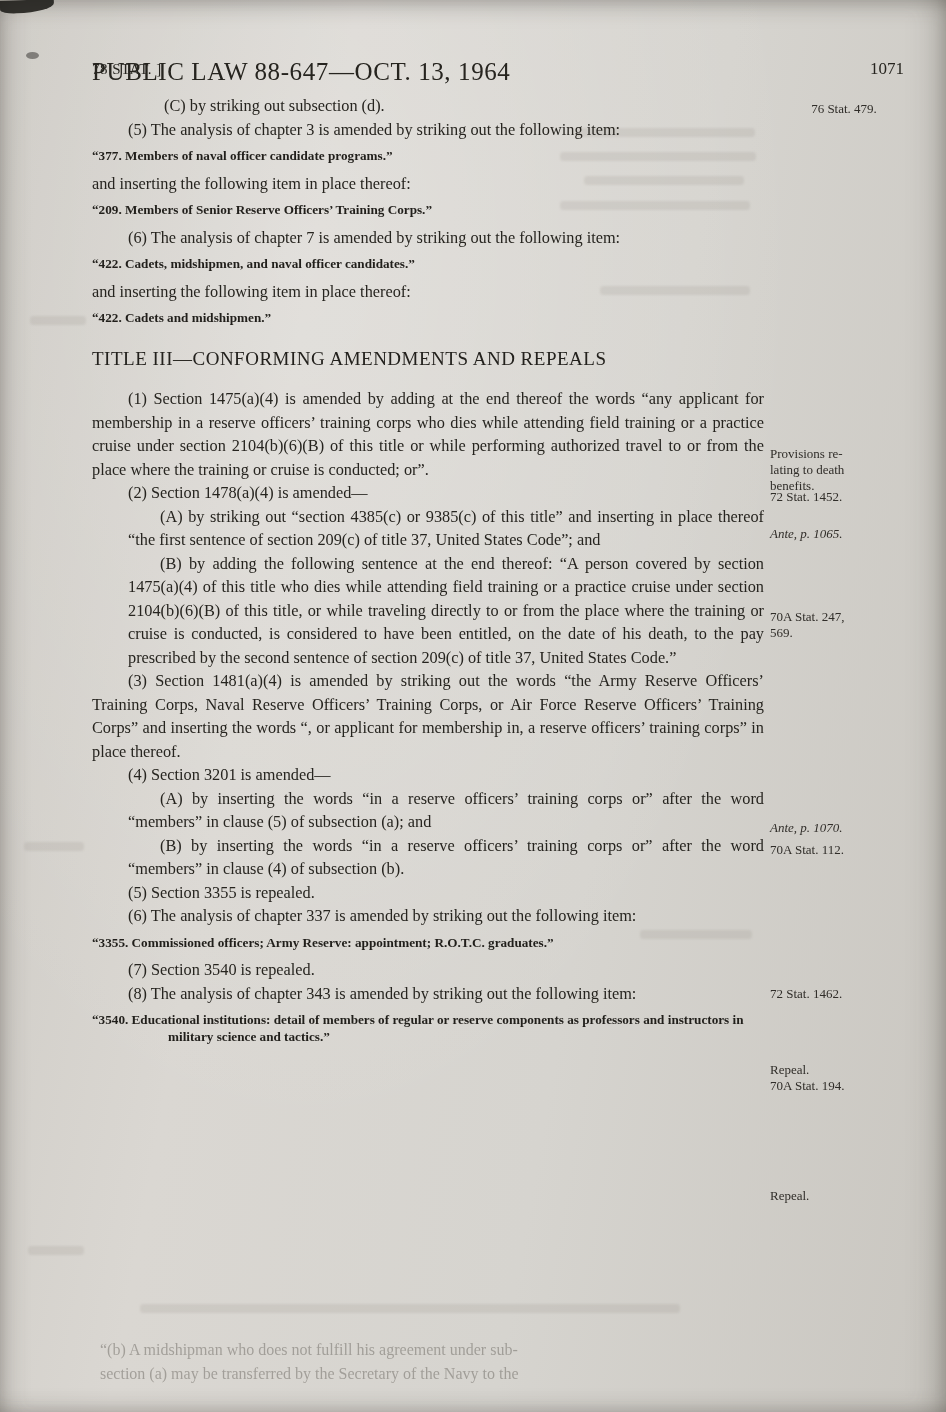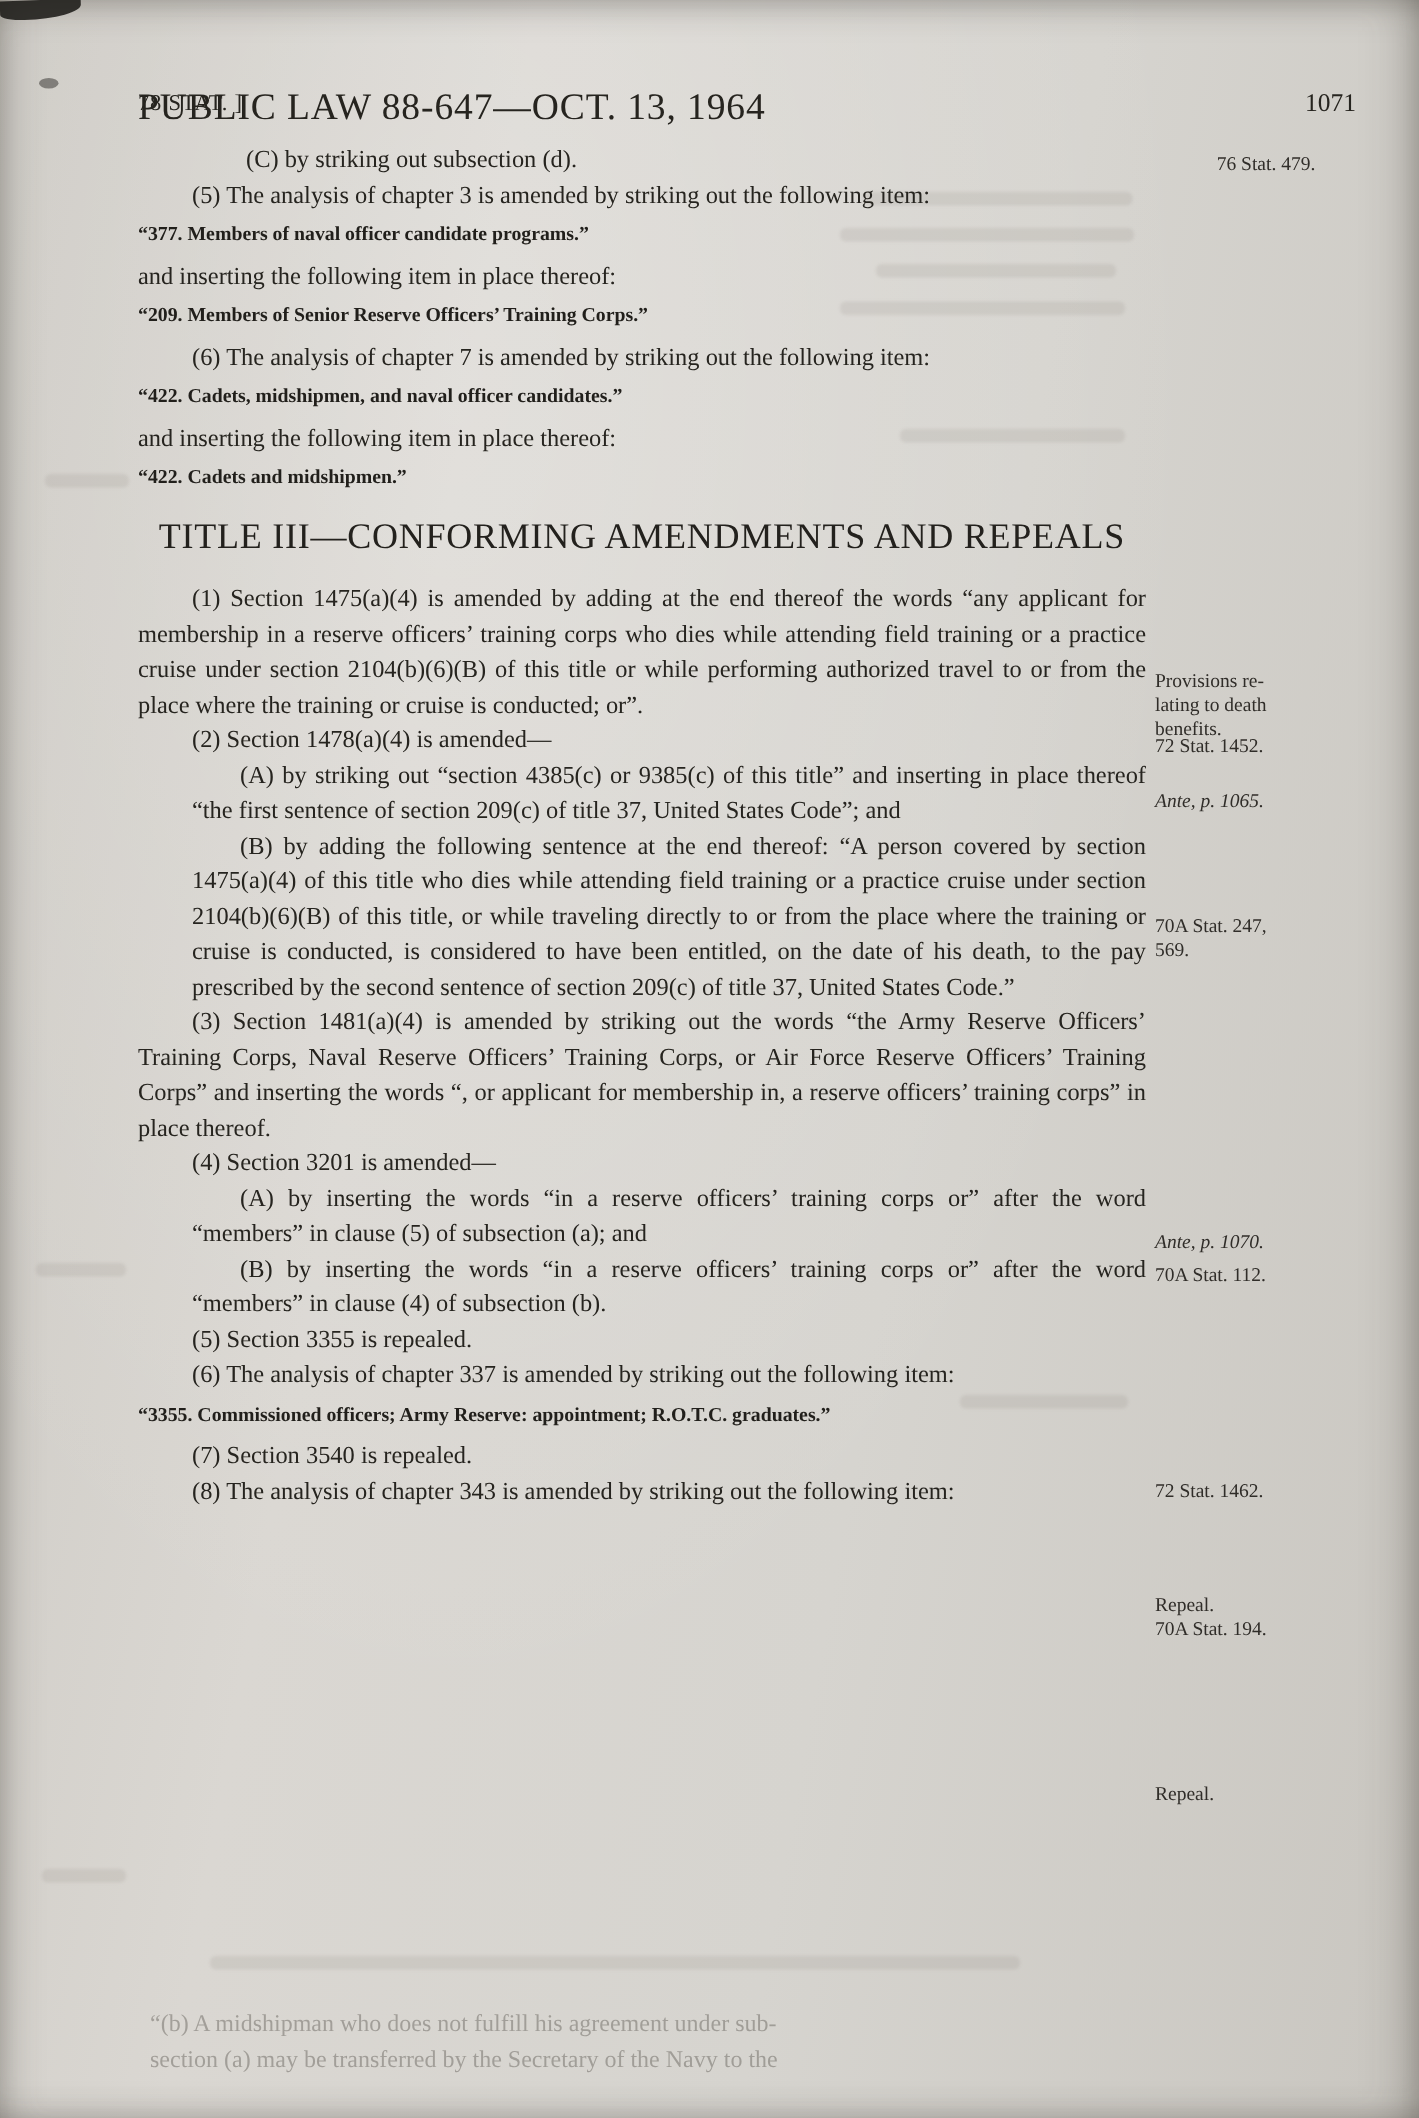--- a/index.html
+++ b/index.html
@@ -26,21 +26,21 @@
   .rh-center{position:absolute;left:0;top:0;width:672px;text-align:left;font-size:25px;letter-spacing:.6px;}
   .rh-right{position:absolute;right:0;top:1px;font-size:17px;}
   
   .body-col{position:absolute;left:92px;top:94px;width:672px;font-size:16.3px;line-height:23.5px;}
   .para{margin:0;text-indent:36px;text-align:justify;}
   .para2{margin:0;text-indent:72px;text-align:left;}
   .flush{margin:0;text-indent:0;text-align:justify;}
   .sub{margin:0 0 0 36px;text-indent:32px;text-align:justify;}
   .item{font-weight:bold;font-size:13.2px;line-height:16.5px;margin:7px 0;text-align:left;text-indent:0;color:#211f1b;}
   .item-hang{padding-left:76px;text-indent:-76px;}
-  .title-heading{font-size:24px;font-weight:normal;text-align:center;margin:20px 0 17px;letter-spacing:.5px;color:#23211d;}
+  .title-heading{font-size:19px;font-weight:normal;margin:20px 0 17px;letter-spacing:.5px;color:#23211d;}
   .sc{font-variant:small-caps;}
   
   .note{position:absolute;left:770px;width:148px;font-size:13px;line-height:16px;white-space:pre-line;color:#302d29;text-align:left;}
   .it{font-style:italic;}
   
   .smudge{position:absolute;background:#1d1b18;}
   .smudge-tl{left:0;top:0;width:54px;height:13px;border-radius:0 0 70% 30%;opacity:.88;transform:rotate(-2deg);}
   .smudge-tl2{left:26px;top:52px;width:13px;height:7px;border-radius:50%;opacity:.45;}
   .ghost{position:absolute;height:9px;background:rgba(95,90,80,.10);border-radius:4px;filter:blur(1px);}
   .ghost-text{position:absolute;left:100px;width:680px;font-size:16px;line-height:23px;color:#4a463f;opacity:.38;filter:blur(.4px);text-align:justify;}
@@ -91,20 +91,21 @@
     <p class="sub">(B) by adding the following sentence at the end thereof: “A person covered by section 1475(a)(4) of this title who dies while attending field training or a practice cruise under section 2104(b)(6)(B) of this title, or while traveling directly to or from the place where the training or cruise is conducted, is considered to have been entitled, on the date of his death, to the pay prescribed by the second sentence of section 209(c) of title 37, United States Code.”</p>
     <p class="para">(3) Section 1481(a)(4) is amended by striking out the words “the Army Reserve Officers’ Training Corps, Naval Reserve Officers’ Training Corps, or Air Force Reserve Officers’ Training Corps” and inserting the words “, or applicant for membership in, a reserve officers’ training corps” in place thereof.</p>
     <p class="para">(4) Section 3201 is amended—</p>
     <p class="sub">(A) by inserting the words “in a reserve officers’ training corps or” after the word “members” in clause (5) of subsection (a); and</p>
     <p class="sub">(B) by inserting the words “in a reserve officers’ training corps or” after the word “members” in clause (4) of subsection (b).</p>
     <p class="para">(5) Section 3355 is repealed.</p>
     <p class="para">(6) The analysis of chapter 337 is amended by striking out the following item:</p>
     <p class="item item-hang">“3355. Commissioned officers; Army Reserve: appointment; R.O.T.C. graduates.”</p>
     <p class="para">(7) Section 3540 is repealed.</p>
     <p class="para">(8) The analysis of chapter 343 is amended by striking out the following item:</p>
+    <p class="item item-hang">“3540. Educational institutions: detail of members of regular or reserve components as professors and instructors in military science and tactics.”</p>
   </div>
 
   <div class="note" style="top:101px;text-align:center;">76 Stat. 479.</div>
   <div class="note" style="top:446px;">Provisions re-
 lating to death
 benefits.</div>
   <div class="note" style="top:489px;">72 Stat. 1452.</div>
   <div class="note it" style="top:526px;">Ante, p. 1065.</div>
   <div class="note" style="top:609px;">70A Stat. 247,
 569.</div>

